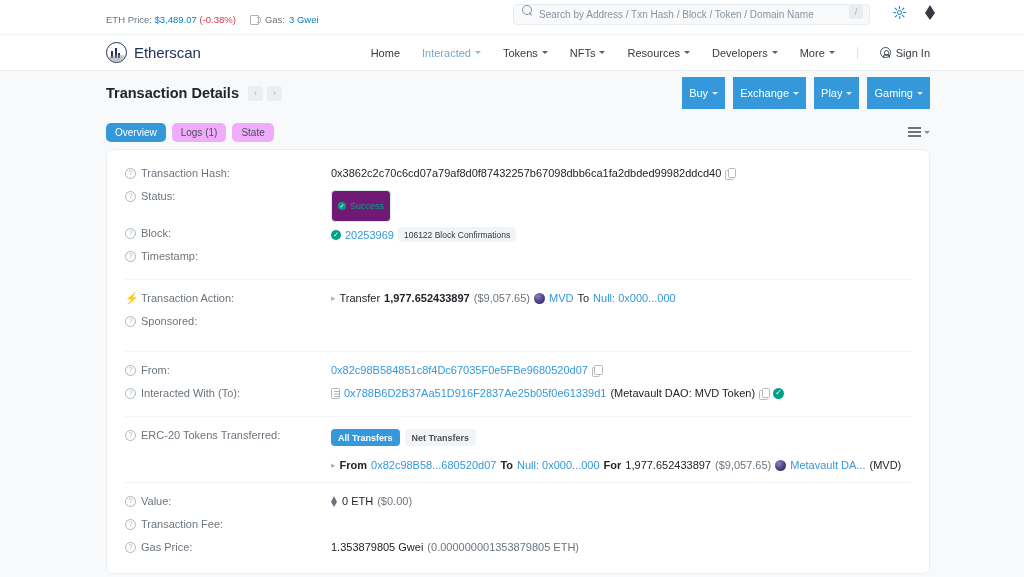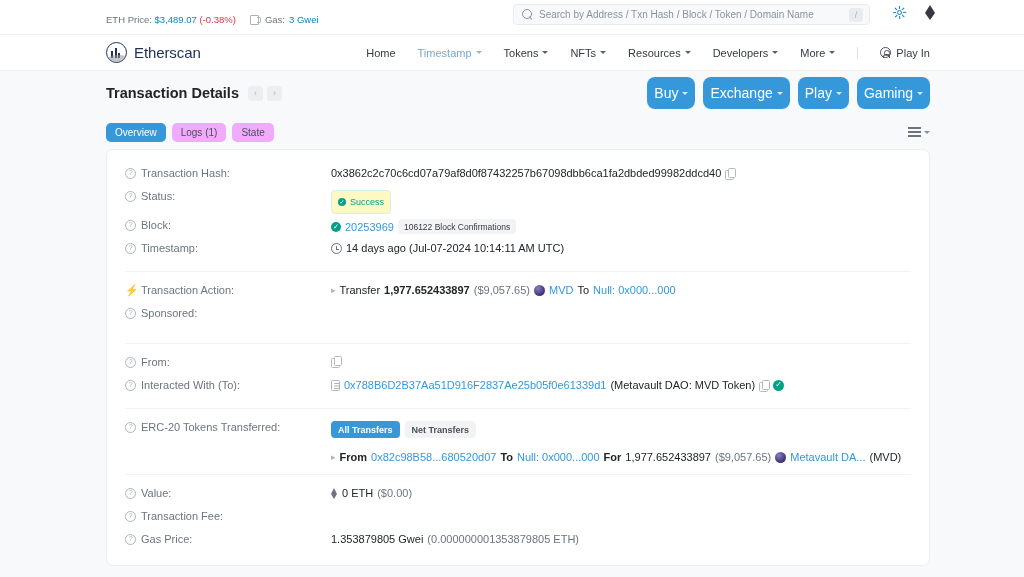--- a/index.html
+++ b/index.html
@@ -35,21 +35,21 @@
   .search-wrap {
     position: absolute;
     left: 513px; top: 4px;
     width: 357px; height: 21px;
   }
   .search-box {
     width: 100%; height: 100%;
     background: #f8f9fa;
     border: 1px solid #e9ecef;
     border-radius: 4px;
-    display: flex; align-items: center;
+    display: flex; 
     padding: 0 6px 0 8px;
     gap: 6px;
   }
   .search-icon { flex: none; width: 11px; height: 11px; position: relative; }
   .search-icon::before { content:""; position:absolute; left:0; top:0; width:8px; height:8px; border:1.2px solid #8a939b; border-radius:50%; }
   .search-icon::after { content:""; position:absolute; left:7px; top:7px; width:4px; height:1.2px; background:#8a939b; transform: rotate(45deg); transform-origin: left center; }
   .search-input {
     flex: 1; border: none; outline: none; background: transparent;
     font-family: "Liberation Sans", sans-serif; font-size: 10px; color: #495057;
   }
@@ -121,23 +121,23 @@
   .pager { display: flex; gap: 4px; margin-left: 9px; }
   .pager button {
     width: 15px; height: 15px; border: none; border-radius: 3px;
     background: #eceef0; color: #adb5bd; font-size: 9px;
     display: flex; align-items: center; justify-content: center; cursor: pointer;
     font-family: "Liberation Sans", sans-serif;
   }
   .head-actions { margin-left: auto; display: flex; gap: 8px; }
   .pill-btn {
     background: #3498db; color: #ffffff;
-    border: none; border-radius: 8px;
+    border: none; border-radius: 0;
     height: 17px; padding: 16px 7px;
-    font-size: 14px; font-family: "Liberation Sans", sans-serif;
+    font-size: 11px; font-family: "Liberation Sans", sans-serif;
     display: flex; align-items: center; gap: 4px; cursor: pointer;
   }
   .pill-btn .caret { border-top-color: #ffffff; }
 
   
   .tabsrow { display: flex; align-items: center; height: 34px; gap: 28px; }
   .tabs { display: flex; gap: 6px; }
   .tab {
     height: 19px; padding: 0 9px; border-radius: 5px;
     font-size: 10px; color: #495057; background: #f0abfc;
@@ -179,23 +179,23 @@
   .val.mono { font-size: 11px; }
   .link { color: #3498db; cursor: pointer; }
   .muted { color: #6c757d; }
 
   .copy-icon { width: 10px; height: 11px; position: relative; flex: none; cursor: pointer; opacity: .5; }
   .copy-icon::before { content:""; position:absolute; left:0; top:2px; width:6.5px; height:8px; border:1px solid #6c757d; border-radius:1.5px; }
   .copy-icon::after { content:""; position:absolute; left:2.5px; top:0; width:6.5px; height:8px; border:1px solid #6c757d; border-radius:1.5px; background:#fff; }
 
   .badge-success {
     display: inline-flex; align-items: center; gap: 4px;
-    background: #fef9c3; color: #00a186;
+    background: #701a75; color: #00a186;
     border: 1px solid #d6f0e6; border-radius: 4px;
-    height: 24px; padding: 0 6px; font-size: 9px;
+    height: 32px; padding: 0 6px; font-size: 9px;
   }
   .check-dot {
     width: 8px; height: 8px; border-radius: 50%; background: #00a186;
     color: #fff; font-size: 6px; display: flex; align-items: center; justify-content: center; line-height: 1;
   }
   .badge-grey {
     background: #f1f3f5; color: #343a40;
     border-radius: 4px; height: 15px; padding: 0 6px;
     font-size: 8.5px; font-weight: normal;
     display: inline-flex; align-items: center;
@@ -288,21 +288,21 @@
         </span>
       <span class="swoosh"></span>
     </span>
     <span class="brand-name">Etherscan</span>
   </div>
   <div class="nav-items">
     <div class="nav-item">
       <span>Home</span>
     </div>
     <div class="nav-item active">
-      <span>Timestamp</span>
+      <span>Interacted</span>
       <span class="caret"></span>
     </div>
     <div class="nav-item">
       <span>Tokens</span>
       <span class="caret"></span>
     </div>
     <div class="nav-item">
       <span>NFTs</span>
       <span class="caret"></span>
     </div>
@@ -314,21 +314,21 @@
       <span>Developers</span>
       <span class="caret"></span>
     </div>
     <div class="nav-item">
       <span>More</span>
       <span class="caret"></span>
     </div>
     <span class="nav-sep"></span>
     <div class="signin">
       <span class="signin-icon"></span>
-      <span>Play In</span>
+      <span>Sign In</span>
     </div>
   </div>
 </div>
 
 <div class="page">
 
   <div class="page-head">
     <span class="page-title">Transaction Details</span>
     <span class="pager">
       <button>‹</button>
@@ -406,24 +406,20 @@
         <span class="link">20253969</span>
         <span class="badge-grey">106122 Block Confirmations</span>
       </div>
     </div>
 
     <div class="row">
       <div class="label">
         <span class="q-icon">?</span>
         <span>Timestamp:</span>
       </div>
-      <div class="val">
-        <span class="clock-icon"></span>
-        <span>14 days ago (Jul-07-2024 10:14:11 AM UTC)</span>
-      </div>
     </div>
 
     <div class="divider"></div>
 
     <div class="row">
       <div class="label">
         <span class="bolt-icon">⚡</span>
         <span>Transaction Action:</span>
       </div>
       <div class="val">
@@ -447,20 +443,21 @@
     </div>
 
     <div class="divider"></div>
 
     <div class="row">
       <div class="label">
         <span class="q-icon">?</span>
         <span>From:</span>
       </div>
       <div class="val">
+        <span class="link">0x82c98B584851c8f4Dc67035F0e5FBe9680520d07</span>
         <span class="copy-icon"></span>
       </div>
     </div>
 
     <div class="row">
       <div class="label">
         <span class="q-icon">?</span>
         <span>Interacted With (To):</span>
       </div>
       <div class="val">

